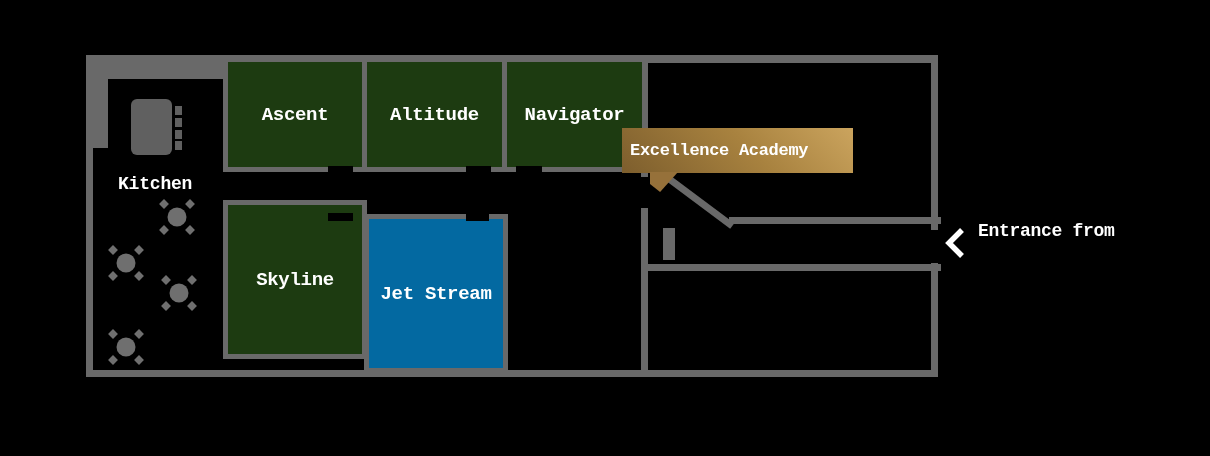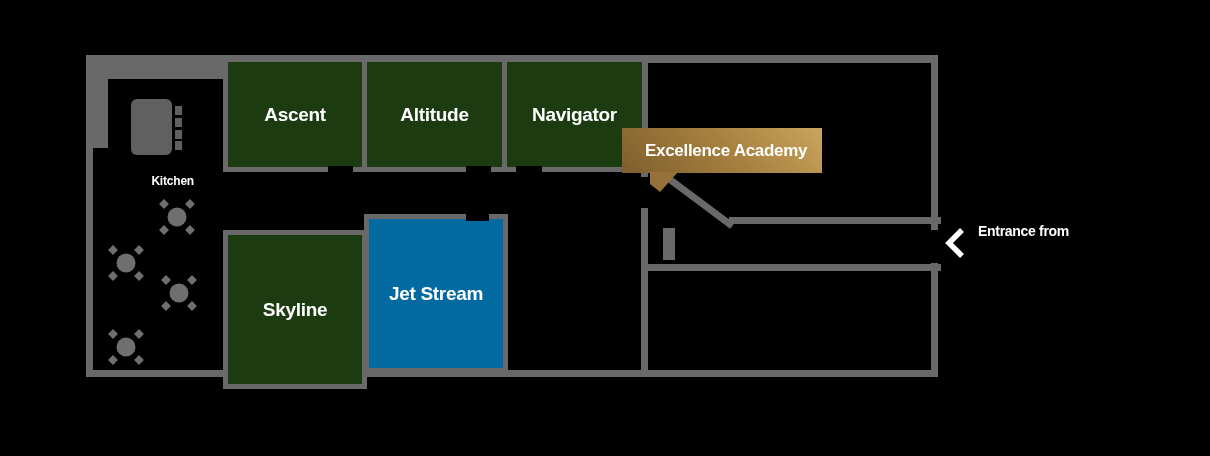--- a/index.html
+++ b/index.html
@@ -1,57 +1,57 @@
 <!DOCTYPE html>
 <html><head>
 <meta charset="utf-8">
 <style>
   html,body{margin:0;padding:0;background:#000;}
   .stage{
     position:relative;width:1210px;height:456px;background:#000000;overflow:hidden;
-    font-family:Liberation Sans, sans-serif;
+    font-family:Liberation Mono, monospace;
   }
   .wall{position:absolute;background:#696969;}
   .room{
     position:absolute;border:5px solid #696969;box-sizing:border-box;
     display:flex;align-items:center;justify-content:center;
   }
   .room-green{background:#1d3b11;}
   .room-tan{background:#0369a1;}
   .room-label{
     color:#ffffff;font-size:19px;font-weight:bold;letter-spacing:-0.3px;white-space:nowrap;
   }
   .door-gap{position:absolute;background:#000000;z-index:2;}
   .region{position:absolute;background:transparent;}
   .counter{position:absolute;left:131px;top:99px;width:41px;height:56px;background:#606060;border-radius:6px;}
   .knob{position:absolute;left:175px;width:7px;height:9px;background:#606060;}
   .kitchen-label{
-    position:absolute;left:118px;top:174px;width:76px;text-align:right;
-    color:#ffffff;font-size:12px;font-weight:bold;letter-spacing:-0.2px;
+    position:absolute;left:118px;top:174px;width:76px;text-align:left;
+    color:#ffffff;font-size:18px;font-weight:bold;letter-spacing:-0.2px;
   }
   .table-icon{position:absolute;width:44px;height:44px;}
   .tooltip{
-    position:absolute;left:622px;top:128px;width:200px;height:45px;z-index:5;
+    position:absolute;left:622px;top:128px;width:231px;height:45px;z-index:5;
     background:linear-gradient(45deg,#7d5e2d 0%,#a8823f 55%,#cba45e 100%);
     color:#ffffff;font-size:17px;font-weight:bold;letter-spacing:-0.3px;
-    line-height:45px;padding-left:23px;box-sizing:border-box;white-space:nowrap;
+    line-height:45px;padding-left:8px;box-sizing:border-box;white-space:nowrap;
   }
   .tooltip-tail{
     position:absolute;left:650px;top:172px;width:28px;height:20px;z-index:5;
     background:#96713a;
     clip-path:polygon(0% 0%,100% 0%,36% 100%,0% 60%);
   }
   .diag{
     position:absolute;left:671px;top:176px;width:79px;height:7px;background:#696969;
     transform:rotate(36.7deg);transform-origin:top left;
   }
   .entrance-chevron{position:absolute;left:944px;top:227px;}
   .entrance-text{
     position:absolute;left:978px;top:218px;width:170px;
-    color:#ffffff;font-size:14px;font-weight:bold;line-height:27px;letter-spacing:-0.3px;
+    color:#ffffff;font-size:18px;font-weight:bold;line-height:27px;letter-spacing:-0.3px;
   }
 </style>
 </head>
 <body>
 
 <div class="stage">
 
   <div class="wall" style="left:86px;top:55px;width:852px;height:8px;"></div>
   <div class="wall" style="left:86px;top:55px;width:7px;height:322px;"></div>
   <div class="wall" style="left:86px;top:370px;width:852px;height:7px;"></div>
@@ -70,21 +70,21 @@
   <div class="room room-green" style="left:223px;top:57px;width:144px;height:115px;">
     <span class="room-label">Ascent</span>
   </div>
   <div class="room room-green" style="left:502px;top:57px;width:145px;height:115px;">
     <span class="room-label">Navigator</span>
   </div>
   <div class="room room-green" style="left:362px;top:57px;width:145px;height:115px;">
     <span class="room-label">Altitude</span>
   </div>
 
-  <div class="room room-green" style="left:223px;top:230px;width:144px;height:159px;">
+  <div class="room room-green" style="left:223px;top:200px;width:144px;height:159px;">
     <span class="room-label">Skyline</span>
   </div>
   <div class="room room-tan" style="left:364px;top:214px;width:144px;height:159px;">
     <span class="room-label">Jet Stream</span>
   </div>
 
   <div class="door-gap" style="left:328px;top:166px;width:25px;height:8px;"></div>
   <div class="door-gap" style="left:466px;top:166px;width:25px;height:8px;"></div>
   <div class="door-gap" style="left:516px;top:166px;width:26px;height:8px;"></div>
   <div class="door-gap" style="left:328px;top:213px;width:25px;height:8px;"></div>

